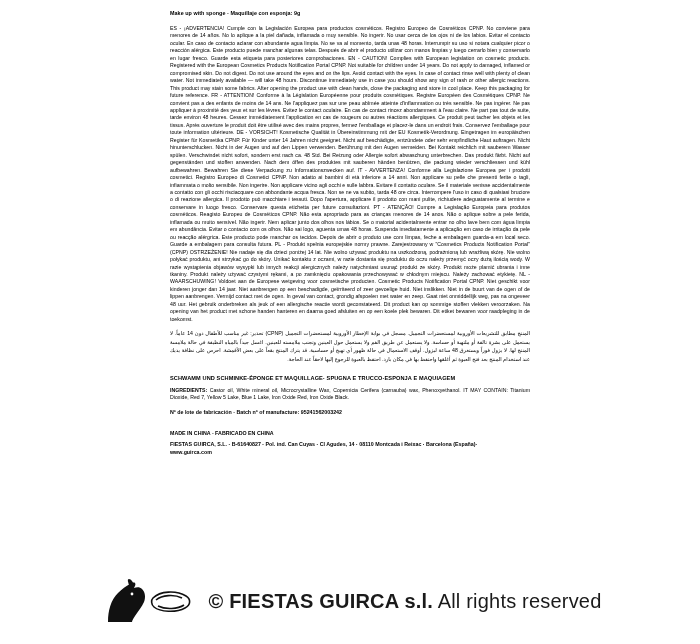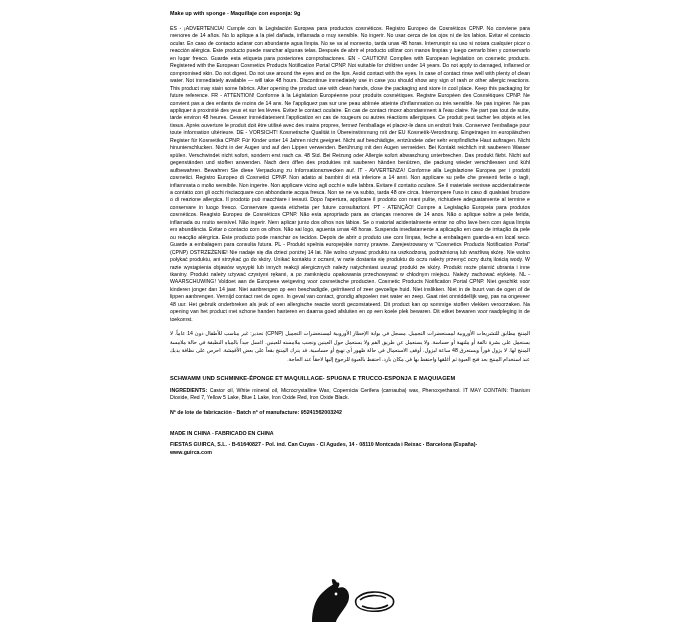--- a/index.html
+++ b/index.html
@@ -176,16 +176,20 @@
             <circle cx="34" cy="16" r="1.4" fill="#ffffff"></circle>
           </g>
 
           <g fill="none" stroke="#111111" stroke-width="1.6">
             <path d="M55 20 C62 13, 78 12, 88 18 C93 21, 93 27, 87 30 C78 35, 62 34, 56 29 C53 26.5, 53 22, 55 20 Z"></path>
             <path d="M58 22 C64 17, 76 16, 84 20"></path>
             <path d="M60 28 C68 32, 80 31, 86 27"></path>
           </g>
         </svg>
       </div>
+      <div class="footer-text">
+        <span class="brand">© FIESTAS GUIRCA s.l.</span>
+        <span class="rights">All rights reserved</span>
+      </div>
     </div>
   </div>
 
 </div>
 
 </body></html>

